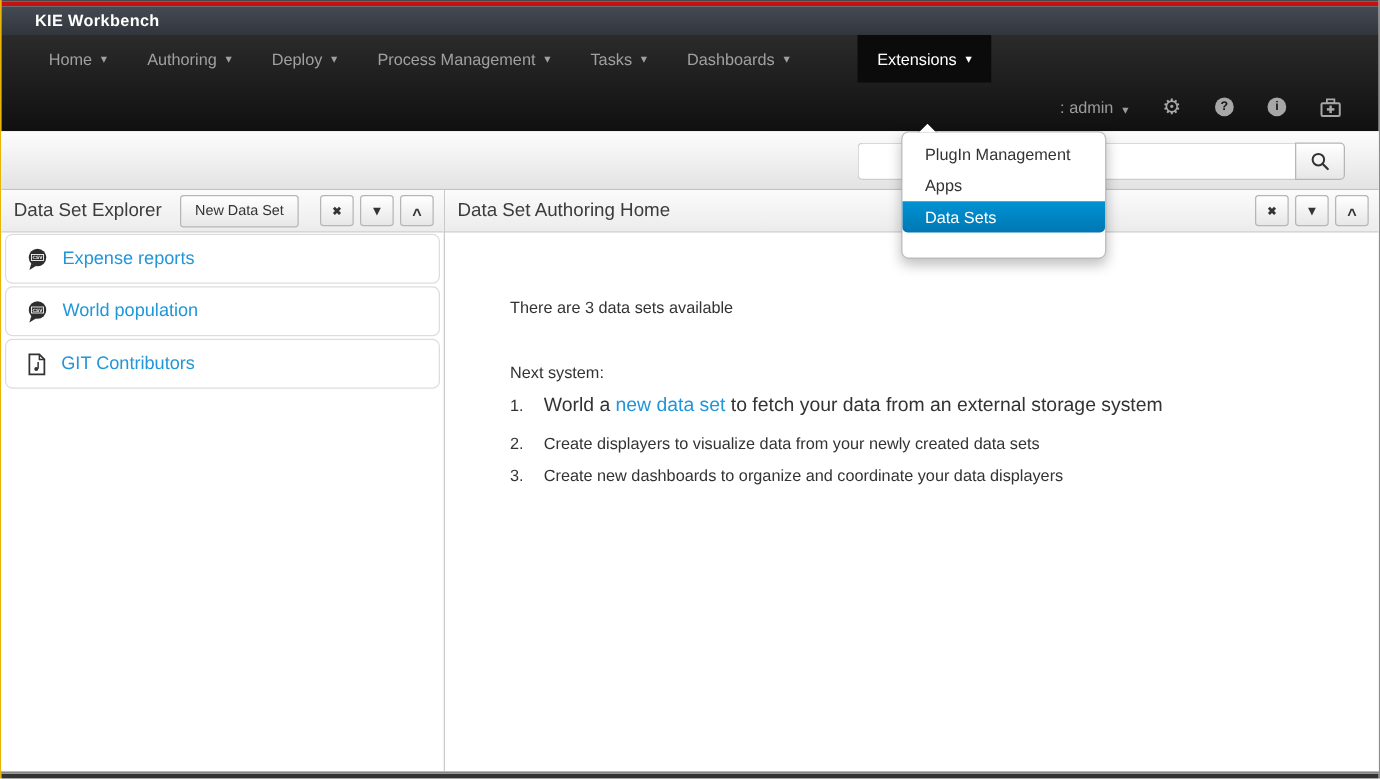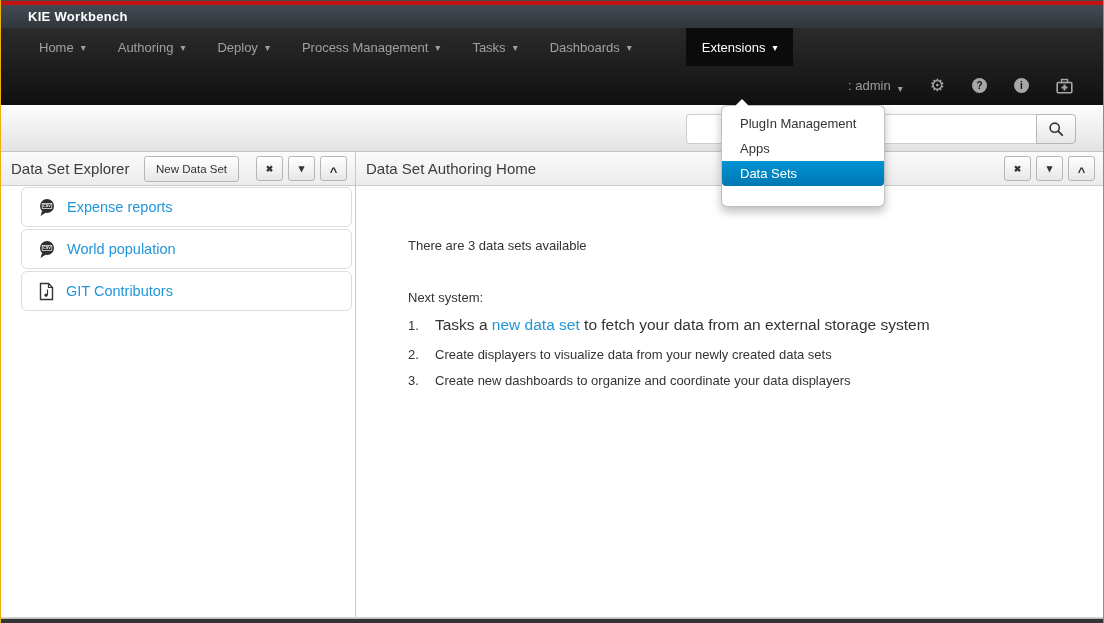--- a/index.html
+++ b/index.html
@@ -25,21 +25,21 @@
   .main { flex:1 1 auto; display:flex; min-height:0; }
   .panel-left { width:355px; border-right:1px solid #c9c9c9; display:flex; flex-direction:column; background:#fff; }
   .panel-right { flex:1; display:flex; flex-direction:column; background:#fff; }
   .panel-header { height:34px; background:linear-gradient(#fbfbfb,#ececec); border-bottom:1px solid #ccc; display:flex; align-items:center; padding:0 8px 0 10px; flex:0 0 auto; }
   .panel-title { font-size:15px; color:#3c3c3c; flex:1; white-space:nowrap; }
   .mini-btn { width:27px; height:25px; font-size:9px; font-weight:bold; margin-left:5px; display:inline-flex; align-items:center; justify-content:center; }
   .mini-btn.caret-btn { font-size:11px; }
   .mini-btn.up-btn { font-size:13px; font-weight:bold; padding-top:6px; }
   .new-dataset-btn { height:26px; padding:0 11px; font-size:11.5px; margin-right:12px; display:inline-flex; align-items:center; }
   .ds-list { padding:1px 3px; }
-  .ds-item { height:40px; border:1px solid #ddd; border-radius:6px; margin-bottom:2px; display:flex; align-items:center; gap:11px; padding-left:16px; background:#fff; cursor:pointer;margin-left:17px; }
+  .ds-item { height:40px; border:1px solid #ddd; border-radius:6px; margin-bottom:2px; display:flex; align-items:center; gap:11px; padding-left:16px; background:#fff; cursor:pointer; }
   .ds-item a { color:#2196d9; font-size:14.5px; text-decoration:none; }
   .home-content { padding:52px 0 0 52px; color:#333; }
   .avail-text { font-size:13px; margin-bottom:37px; }
   .next-steps { font-size:13px; margin-bottom:11px; }
   .step { display:flex; align-items:baseline; margin-bottom:11px; }
   .step .num { width:27px; font-size:13px; color:#333; flex:0 0 auto; }
   .step-text-lg { font-size:15.5px; }
   .step-text-sm { font-size:13px; }
   .step a { color:#2196d9; text-decoration:none; cursor:pointer; }
   .step1 { margin-bottom:13px; }
@@ -189,21 +189,21 @@
           </button>
         <button class="btn mini-btn up-btn">
             <span>^</span>
           </button>
       </div>
       <div class="home-content">
         <div class="avail-text">There are 3 data sets available</div>
         <div class="next-steps">Next system:</div>
         <div class="step step1">
           <span class="num">1.</span>
-          <span class="step-text-lg"><span>Tasks a </span><a>new data set</a><span> to fetch your data from an external storage system</span></span>
+          <span class="step-text-lg"><span>World a </span><a>new data set</a><span> to fetch your data from an external storage system</span></span>
         </div>
         <div class="step">
           <span class="num">2.</span>
           <span class="step-text-sm">Create displayers to visualize data from your newly created data sets</span>
         </div>
         <div class="step">
           <span class="num">3.</span>
           <span class="step-text-sm">Create new dashboards to organize and coordinate your data displayers</span>
         </div>
       </div>

